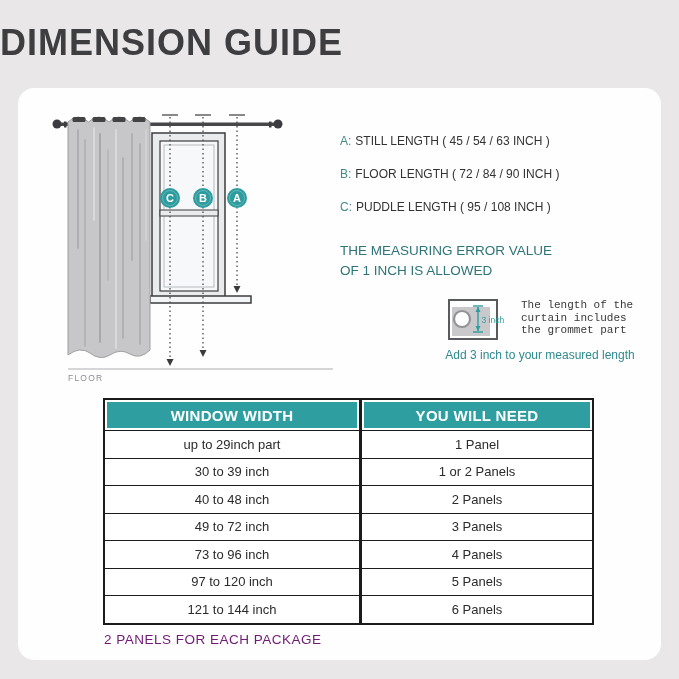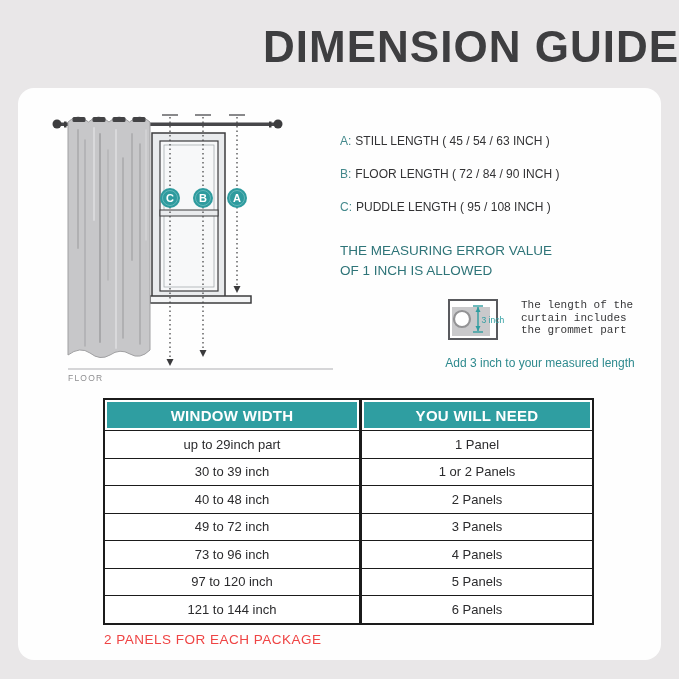--- a/index.html
+++ b/index.html
@@ -6,56 +6,56 @@
   html,body { width:679px; height:679px; }
   body {
     background:#e9e7e8;
     font-family:"Liberation Sans", sans-serif;
     position:relative;
     overflow:hidden;
     color:#323234;
   }
   .page-title {
     position:absolute; top:22px; left:0; width:679px;
-    text-align:right;
-    font-size:44px; font-weight:bold; letter-spacing:1px;
+    text-align:left;
+    font-size:36px; font-weight:bold; letter-spacing:1px;
     color:#3e3e40;
   }
   .card {
     position:absolute; left:18px; top:88px;
     width:643px; height:572px;
     background:#fefefe; border-radius:16px;
   }
   .illustration { position:absolute; left:10px; top:10px; }
 
   .lengths { position:absolute; left:322px; top:44px; }
   .length-line { font-size:12px; color:#333335; margin-bottom:14px; line-height:19px; white-space:nowrap; }
   .length-key { color:#44898C; margin-right:4px; }
 
   .note-block { position:absolute; left:322px; top:153px; display:flex; color:#2E7478; font-size:13.5px; line-height:20px; }
   .note-label { margin-right:8px; white-space:nowrap; }
   .note-lines { white-space:nowrap; }
 
   .grommet-icon { position:absolute; left:430px; top:211px; overflow:visible; }
   .grommet-desc { position:absolute; left:503px; top:211px; font-size:11px; line-height:12.5px; color:#38383a; white-space:nowrap;font-family:Liberation Mono, monospace; }
-  .grommet-tip { position:absolute; left:404px; top:260px; width:236px; text-align:center; font-size:12px; color:#2E8A8E; white-space:nowrap;margin-top:8px; }
+  .grommet-tip { position:absolute; left:404px; top:260px; width:236px; text-align:center; font-size:12px; color:#2E8A8E; white-space:nowrap; }
 
   .size-table { position:absolute; left:85px; top:310px; width:491px; border:2px solid #1b1b1b; background:#fff; }
   .t-row { display:flex; height:27.5px; border-top:1.5px solid #1b1b1b; }
   .t-head { display:flex; height:30px; border-top:none; }
   .t-cell { display:flex; align-items:center; justify-content:center; font-size:13px; color:#2b2b2d; }
   .c1 { width:257px; border-right:3px solid #1b1b1b; }
   .c2 { flex:1; }
   .head-cell { padding:2px; background:#fff; }
   .head-inner {
     width:100%; height:100%; background:#2F9EA1;
     display:flex; align-items:center; justify-content:center;
     color:#fff; font-weight:bold; font-size:15px; letter-spacing:0.3px;
   }
-  .footer-note { position:absolute; left:86px; top:544px; font-size:13.5px; letter-spacing:0.5px; color:#ef4444; }
+  .footer-note { position:absolute; left:86px; top:544px; font-size:13.5px; letter-spacing:0.5px; color:#701a75; }
 
   svg text { font-family:"Liberation Sans", sans-serif; }
 </style>
 </head>
 <body>
 
 <div class="page-title">DIMENSION GUIDE</div>
 
 <div class="card">
 

